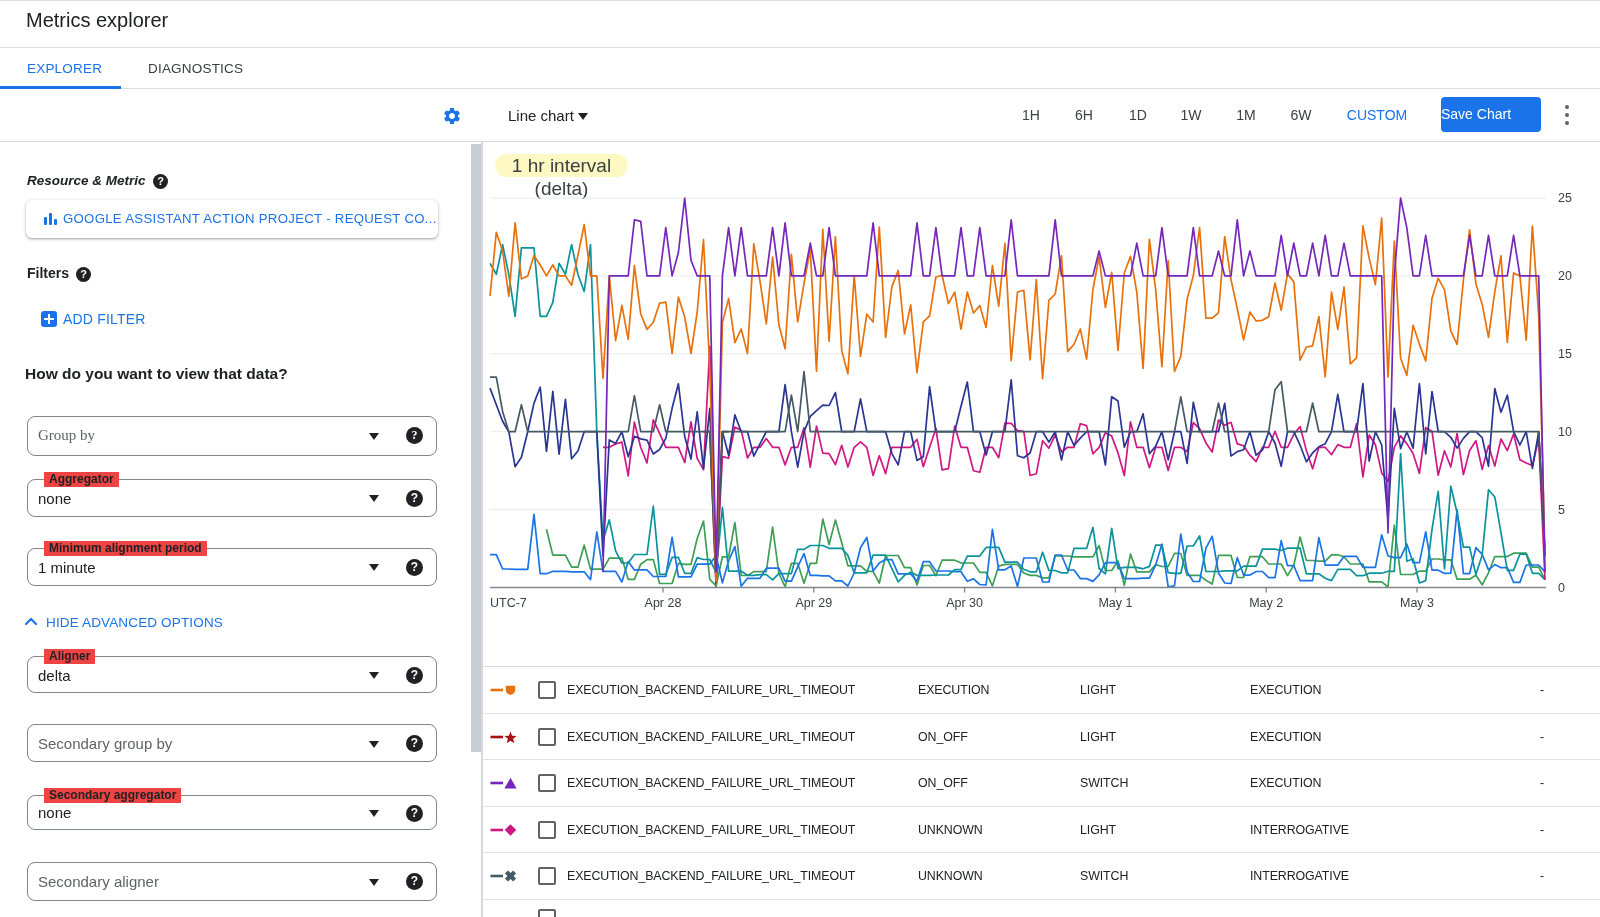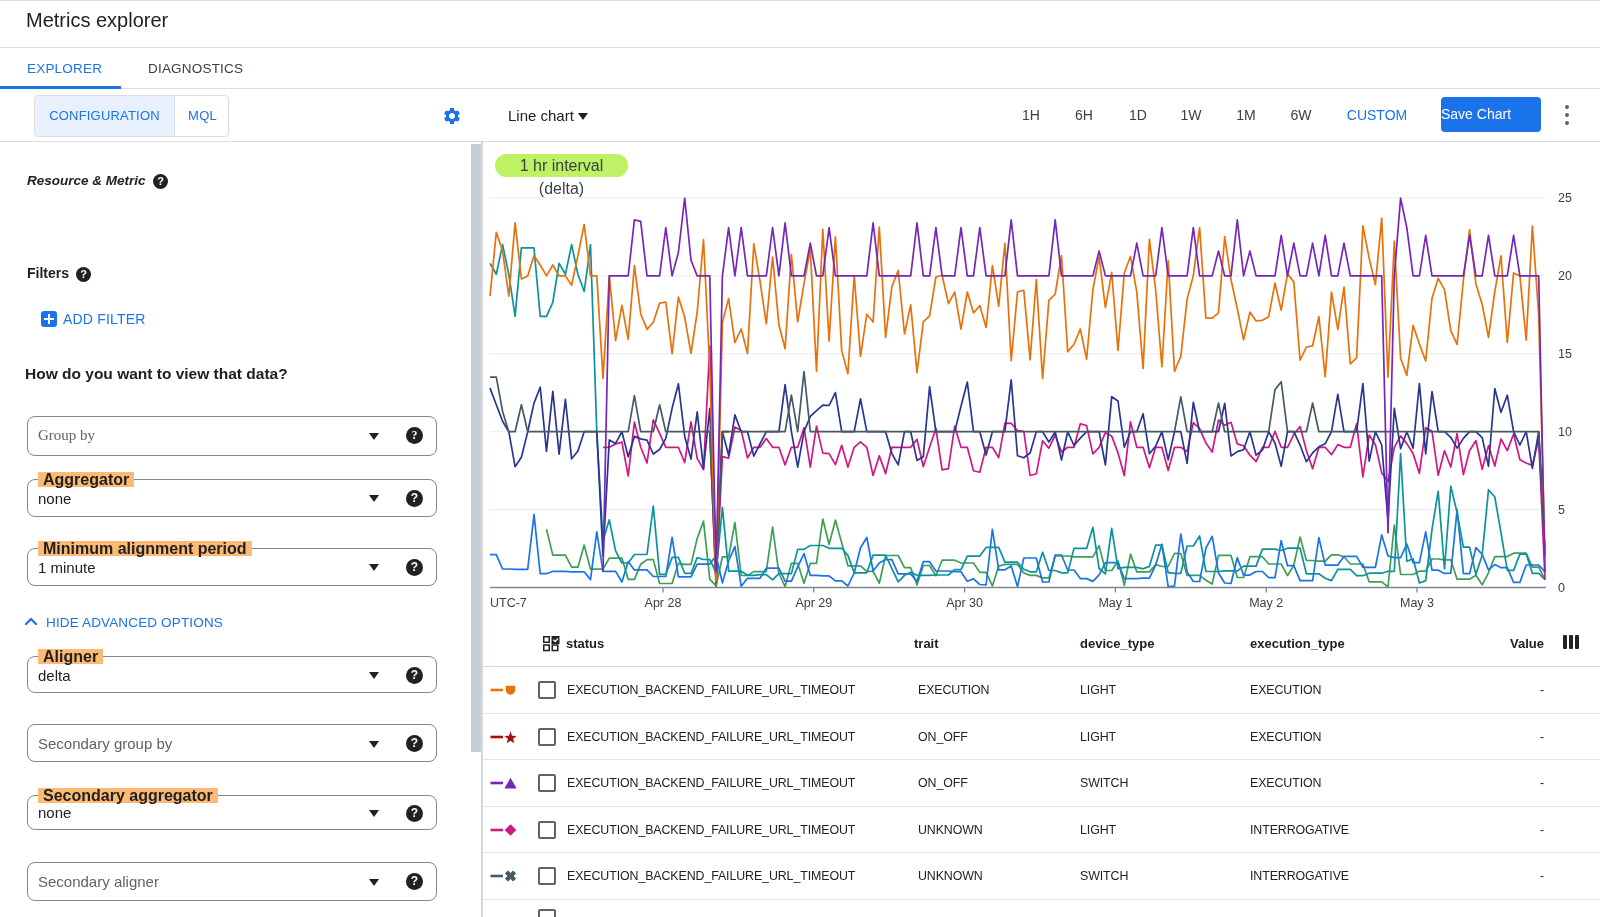--- a/index.html
+++ b/index.html
@@ -6,65 +6,69 @@
 html,body { width:1600px; height:917px; background:#fff; font-family:"Liberation Sans", sans-serif; color:#202124; overflow:hidden; }
 .abs { position:absolute; }
 #page { position:relative; width:1600px; height:917px; overflow:hidden; }
 .hline { position:absolute; background:#dadce0; height:1px; }
 .b { font-weight:bold; }
 .blue { color:#1a73e8; }
 .helpc { position:absolute; border-radius:50%; background:#202124; color:#fff; font-weight:bold; text-align:center; }
 .field { position:absolute; left:27px; width:410px; height:39px; border:1px solid #80868b; border-radius:8px; background:#fff; }
 .fval { position:absolute; left:10px; top:0; height:37px; line-height:37px; font-size:15px; color:#202124; }
 .fph { color:#5f6368; }
-.flabel { position:absolute; left:10px; top:-8px; background:#fdba74; padding:0 5px; font-size:16px; font-weight:bold; color:#202124; line-height:15px; }
+.flabel { position:absolute; left:16px; top:-8px; background:#ef4444; padding:0 5px; font-size:12px; font-weight:bold; color:#202124; line-height:15px; }
 .caret { position:absolute; width:0; height:0; border-left:5.5px solid transparent; border-right:5.5px solid transparent; border-top:7px solid #202124; }
 .fhelp { position:absolute; right:13px; top:10px; width:17px; height:17px; border-radius:50%; background:#202124; color:#fff; font-size:12px; font-weight:bold; text-align:center; line-height:17px; }
 .trow { position:absolute; left:483px; width:1117px; height:47px; border-bottom:1px solid #e3e5e8; }
 .cb { position:absolute; left:55px; top:14px; width:18px; height:18px; border:2px solid #5f6368; border-radius:2px; }
 .rtxt { position:absolute; top:0; height:46px; line-height:46px; font-size:12.4px; color:#202124; letter-spacing:-0.1px; }
 .tbtn { position:absolute; top:90px; height:51px; line-height:51px; font-size:14px; color:#3c4043; text-align:center; }
 </style>
 </head>
 <body>
 <div id="page">
 
   <div class="hline" style="left:0;top:0;width:1600px;"></div>
   <div class="abs" style="left:26px;top:9px;font-size:20px;color:#202124;">Metrics explorer</div>
   <div class="hline" style="left:0;top:47px;width:1600px;"></div>
 
   <div class="abs blue" style="left:27px;top:61px;font-size:13.5px;font-weight:500;letter-spacing:.2px;">EXPLORER</div>
   <div class="abs" style="left:148px;top:61px;font-size:13.5px;font-weight:500;letter-spacing:.2px;color:#3c4043;">DIAGNOSTICS</div>
   <div class="hline" style="left:0;top:88px;width:1600px;"></div>
   <div class="abs" style="left:0;top:85.5px;width:121px;height:3px;background:#1a73e8;"></div>
 
-  <div class="abs" style="left:34px;top:95px;width:195px;height:42px;border:1px solid #dadce0;border-radius:4px;overflow:hidden;background:#fff;">
-    <div class="abs" style="left:0;top:0;width:140px;height:42px;background:#e8f0fe;border-right:1px solid #dadce0;text-align:center;line-height:40px;font-size:13px;font-weight:500;letter-spacing:.2px;color:#1a73e8;">CONFIGURATION</div>
-    <div class="abs" style="left:140px;top:0;width:55px;height:42px;text-align:center;line-height:40px;font-size:13px;font-weight:500;letter-spacing:.2px;color:#1a73e8;">MQL</div>
-  </div>
   <svg class="abs" style="left:442px;top:106px;" width="20" height="20" viewBox="0 0 24 24" fill="#1a73e8">
       <path d="M19.14 12.94c.04-.3.06-.61.06-.94 0-.32-.02-.64-.07-.94l2.03-1.58a.49.49 0 0 0 .12-.61l-1.92-3.32a.49.49 0 0 0-.59-.22l-2.39.96c-.5-.38-1.03-.7-1.62-.94l-.36-2.54a.48.48 0 0 0-.48-.41h-3.84c-.24 0-.43.17-.47.41l-.36 2.54c-.59.24-1.13.57-1.62.94l-2.39-.96c-.22-.08-.47 0-.59.22L2.74 8.87c-.12.21-.08.47.12.61l2.03 1.58c-.05.3-.09.63-.09.94s.02.64.07.94l-2.03 1.58a.49.49 0 0 0-.12.61l1.92 3.32c.12.22.37.29.59.22l2.39-.96c.5.38 1.03.7 1.62.94l.36 2.54c.05.24.24.41.48.41h3.84c.24 0 .44-.17.47-.41l.36-2.54c.59-.24 1.13-.56 1.62-.94l2.39.96c.22.08.47 0 .59-.22l1.92-3.32c.12-.22.07-.47-.12-.61l-2.01-1.58zM12 15.6c-1.98 0-3.6-1.62-3.6-3.6s1.62-3.6 3.6-3.6 3.6 1.62 3.6 3.6-1.62 3.6-3.6 3.6z"></path>
     </svg>
 
   <div class="abs" style="left:508px;top:90px;height:51px;line-height:51px;font-size:15px;color:#202124;">Line chart</div>
   <div class="caret" style="left:578px;top:113px;"></div>
   <div class="tbtn" style="left:1011px;width:40px;">1H</div>
   <div class="tbtn" style="left:1064px;width:40px;">6H</div>
   <div class="tbtn" style="left:1118px;width:40px;">1D</div>
   <div class="tbtn" style="left:1171px;width:40px;">1W</div>
   <div class="tbtn" style="left:1226px;width:40px;">1M</div>
   <div class="tbtn" style="left:1281px;width:40px;">6W</div>
   <div class="tbtn blue" style="left:1342px;width:70px;color:#1a73e8;">CUSTOM</div>
   <div class="abs" style="left:1441px;top:97px;width:100px;height:35px;background:#1a73e8;border-radius:4px;color:#fff;font-size:14px;font-weight:500;line-height:35px;">Save Chart</div>
   <div class="abs" style="left:1565px;top:105px;width:4px;height:4px;border-radius:50%;background:#5f6368;box-shadow:0 8px 0 #5f6368, 0 16px 0 #5f6368;"></div>
   <div class="hline" style="left:0;top:141px;width:1600px;"></div>
 
   <div class="abs b" style="left:27px;top:173px;font-size:13.5px;font-style:italic;">Resource &amp; Metric</div>
   <div class="helpc" style="left:153px;top:174px;width:15px;height:15px;font-size:11px;line-height:15px;">?</div>
 
+  <div class="abs" style="left:26px;top:200px;width:412px;height:38px;background:#fff;border-radius:6px;box-shadow:0 1px 2px rgba(60,64,67,.3),0 1px 3px 1px rgba(60,64,67,.15);">
+    <svg class="abs" style="left:17px;top:11px;" width="16" height="16" viewBox="0 0 16 16" fill="#1a73e8">
+        <rect x="1" y="6" width="3" height="8" rx="1"></rect>
+        <rect x="6" y="2" width="3" height="12" rx="1"></rect>
+        <rect x="11" y="8" width="3" height="6" rx="1"></rect>
+      </svg>
+    <div class="abs" style="left:37px;top:0;height:38px;line-height:38px;font-size:13.2px;font-weight:500;letter-spacing:.3px;color:#1a73e8;white-space:nowrap;">GOOGLE ASSISTANT ACTION PROJECT - REQUEST CO...</div>
+  </div>
 
   <div class="abs b" style="left:27px;top:265px;font-size:14px;">Filters</div>
   <div class="helpc" style="left:76px;top:267px;width:15px;height:15px;font-size:11px;line-height:15px;">?</div>
 
   <div class="abs" style="left:41px;top:311px;width:16px;height:16px;background:#1a73e8;border-radius:3px;">
     <div class="abs" style="left:7px;top:3px;width:2px;height:10px;background:#fff;"></div>
     <div class="abs" style="left:3px;top:7px;width:10px;height:2px;background:#fff;"></div>
   </div>
   <div class="abs blue" style="left:63px;top:311px;font-size:14px;font-weight:500;letter-spacing:.2px;text-align:center;">ADD FILTER</div>
 
@@ -117,21 +121,21 @@
 
   <div class="field" style="top:862px;height:38.5px;">
     <div class="fval fph">Secondary aligner</div>
     <div class="caret" style="right:57px;top:16px;"></div>
     <div class="fhelp">?</div>
   </div>
 
   <div class="abs" style="left:471px;top:144px;width:10px;height:608px;background:#c8cdd1;"></div>
   <div class="abs" style="left:481px;top:142px;width:2px;height:775px;background:#d5d8dc;"></div>
 
-  <div class="abs" style="left:495px;top:153.5px;width:133px;height:23px;background:#bef264;border-radius:11.5px;text-align:center;line-height:23px;font-size:16px;color:#3c4043;">1 hr interval (delta)</div>
+  <div class="abs" style="left:495px;top:153.5px;width:133px;height:23px;background:#fef9c3;border-radius:11.5px;text-align:center;line-height:23px;font-size:19px;color:#3c4043;">1 hr interval (delta)</div>
 
   <svg class="abs" style="left:483px;top:150px;" width="1117" height="470" viewBox="0 0 1117 470">
 <line x1="7" y1="48.0" x2="1063" y2="48.0" stroke="#e8eaed" stroke-width="1"></line>
 <line x1="7" y1="125.9" x2="1063" y2="125.9" stroke="#e8eaed" stroke-width="1"></line>
 <line x1="7" y1="203.8" x2="1063" y2="203.8" stroke="#e8eaed" stroke-width="1"></line>
 <line x1="7" y1="281.7" x2="1063" y2="281.7" stroke="#e8eaed" stroke-width="1"></line>
 <line x1="7" y1="359.6" x2="1063" y2="359.6" stroke="#e8eaed" stroke-width="1"></line>
 <polyline fill="none" stroke="#a50e0e" stroke-width="1.7" stroke-linejoin="round" points="220.5,281.7 226.8,281.7 233.1,437.5 239.4,281.7 245.6,281.7"></polyline>
 <polyline fill="none" stroke="#a50e0e" stroke-width="1.7" stroke-linejoin="round" points="1055.7,281.7 1062.0,406.3"></polyline>
 <polyline fill="none" stroke="#3f9e54" stroke-width="1.7" stroke-linejoin="round" points="63.5,379.2 69.8,405.1 76.1,405.1 82.4,405.1 88.6,417.2 94.9,417.2 101.2,395.1 107.5,419.1 113.8,419.1 120.0,419.1 126.3,408.1 132.6,408.1 138.9,408.1 145.2,429.3 151.4,429.3 157.7,414.2 164.0,409.6 170.3,409.6 176.6,433.5 182.8,433.5 189.1,433.5 195.4,413.3 201.7,414.4 208.0,414.4 214.2,388.5 220.5,371.1 226.8,429.4 233.1,435.9 239.4,406.8 245.6,406.8 251.9,372.5 258.2,425.5 264.5,425.5 270.8,421.6 277.0,421.6 283.3,421.6 289.6,377.0 295.9,423.5 302.1,436.7 308.4,413.3 314.7,413.3 321.0,433.3 327.3,413.3 333.5,413.3 339.8,369.0 346.1,394.5 352.4,370.1 358.7,392.8 364.9,415.8 371.2,415.8 377.5,415.8 383.8,421.3 390.1,421.3 396.3,433.2 402.6,405.5 408.9,405.5 415.2,405.5 421.5,417.7 427.7,417.7 434.0,435.0 440.3,415.5 446.6,415.5 452.9,425.7 459.1,410.2 465.4,410.2 471.7,410.2 478.0,413.0 484.3,413.0 490.5,413.0 496.8,422.4 503.1,422.4 509.4,435.9 515.7,416.1 521.9,414.4 528.2,414.4 534.5,414.4 540.8,423.0 547.1,425.4 553.3,425.4 559.6,427.9 565.9,427.9 572.2,406.0 578.5,406.0 584.7,406.0 591.0,406.9 597.3,406.8 603.6,406.8 609.9,406.8 616.1,395.6 622.4,420.5 628.7,420.5 635.0,410.9 641.3,435.3 647.5,404.1 653.8,421.9 660.1,421.9 666.4,421.9 672.7,414.6 678.9,416.5 685.2,416.5 691.5,403.4 697.8,403.5 704.1,425.4 710.3,425.4 716.6,425.4 722.9,430.2 729.2,434.0 735.5,405.4 741.7,405.4 748.0,405.4 754.3,427.5 760.6,427.5 766.9,406.7 773.1,406.7 779.4,406.7 785.7,414.0 792.0,414.0 798.2,414.0 804.5,425.6 810.8,415.3 817.1,387.0 823.4,410.5 829.6,410.5 835.9,411.1 842.2,411.1 848.5,404.8 854.8,404.8 861.0,406.8 867.3,414.0 873.6,414.0 879.9,414.0 886.2,431.9 892.4,431.9 898.7,431.9 905.0,437.0 911.3,375.1 917.6,424.5 923.8,424.5 930.1,424.5 936.4,421.1 942.7,421.1 949.0,409.0 955.2,409.0 961.5,409.8 967.8,409.8 974.1,429.2 980.4,429.2 986.6,429.2 992.9,425.3 999.2,434.8 1005.5,422.8 1011.8,406.6 1018.0,406.6 1024.3,406.6 1030.6,403.2 1036.9,403.2 1043.2,403.2 1049.4,417.1 1055.7,417.1 1062.0,429.7"></polyline>
@@ -157,39 +161,20 @@
 <text x="934.0" y="456.5" font-size="12.5" fill="#3c4043" text-anchor="middle">May 3</text>
 <text x="7" y="456.5" font-size="12.5" fill="#3c4043">UTC-7</text>
 <text x="1075" y="52.0" font-size="12.5" fill="#3c4043">25</text>
 <text x="1075" y="129.9" font-size="12.5" fill="#3c4043">20</text>
 <text x="1075" y="207.8" font-size="12.5" fill="#3c4043">15</text>
 <text x="1075" y="285.7" font-size="12.5" fill="#3c4043">10</text>
 <text x="1075" y="363.6" font-size="12.5" fill="#3c4043">5</text>
 <text x="1075" y="441.5" font-size="12.5" fill="#3c4043">0</text>
 </svg>
 
-  <div class="abs" style="left:483px;top:625px;width:1117px;height:42px;">
-    <svg class="abs" style="left:60px;top:11px;" width="17" height="16" viewBox="0 0 17 16">
-      <rect x="0.75" y="0.75" width="5.5" height="5.5" fill="none" stroke="#202124" stroke-width="1.5"></rect>
-      <rect x="8.5" y="0" width="8" height="8" fill="#202124"></rect>
-      <path d="M10.4 3.8 L12.2 5.6 L15 2.4" fill="none" stroke="#fff" stroke-width="1.4"></path>
-      <rect x="0.75" y="9.05" width="5.5" height="5.5" fill="none" stroke="#202124" stroke-width="1.5"></rect>
-      <rect x="9.25" y="9.05" width="5.5" height="5.5" fill="none" stroke="#202124" stroke-width="1.5"></rect>
-    </svg>
-    <div class="abs b" style="left:83px;top:11px;font-size:13px;">status</div>
-    <div class="abs b" style="left:431px;top:11px;font-size:13px;">trait</div>
-    <div class="abs b" style="left:597px;top:11px;font-size:13px;">device_type</div>
-    <div class="abs b" style="left:767px;top:11px;font-size:13px;">execution_type</div>
-    <div class="abs b" style="left:981px;top:11px;width:80px;text-align:right;font-size:13px;">Value</div>
-    <svg class="abs" style="left:1080px;top:10px;" width="16" height="14" viewBox="0 0 16 14" fill="#202124">
-        <rect x="0" y="0" width="4" height="14" rx="1"></rect>
-        <rect x="6" y="0" width="4" height="14" rx="1"></rect>
-        <rect x="12" y="0" width="4" height="14" rx="1"></rect>
-      </svg>
-  </div>
   <div class="hline" style="left:483px;top:666px;width:1117px;background:#dadce0;"></div>
 
   <div class="trow" style="top:667.0px;height:46.5px;">
 <svg class="abs" style="left:7px;top:17px;" width="34" height="14" viewBox="0 0 34 14">
         <line x1="0.5" y1="6" x2="13" y2="6" stroke="#e8710a" stroke-width="2.6"></line>
         <path d="M15.8,1.8 h9.4 v4.2 a4.7,4.7 0 0 1 -9.4,0 z" fill="#e8710a"></path>
       </svg>
 <div class="cb"></div>
 <div class="rtxt" style="left:84px;">EXECUTION_BACKEND_FAILURE_URL_TIMEOUT</div>
 <div class="rtxt" style="left:435px;">EXECUTION</div>

